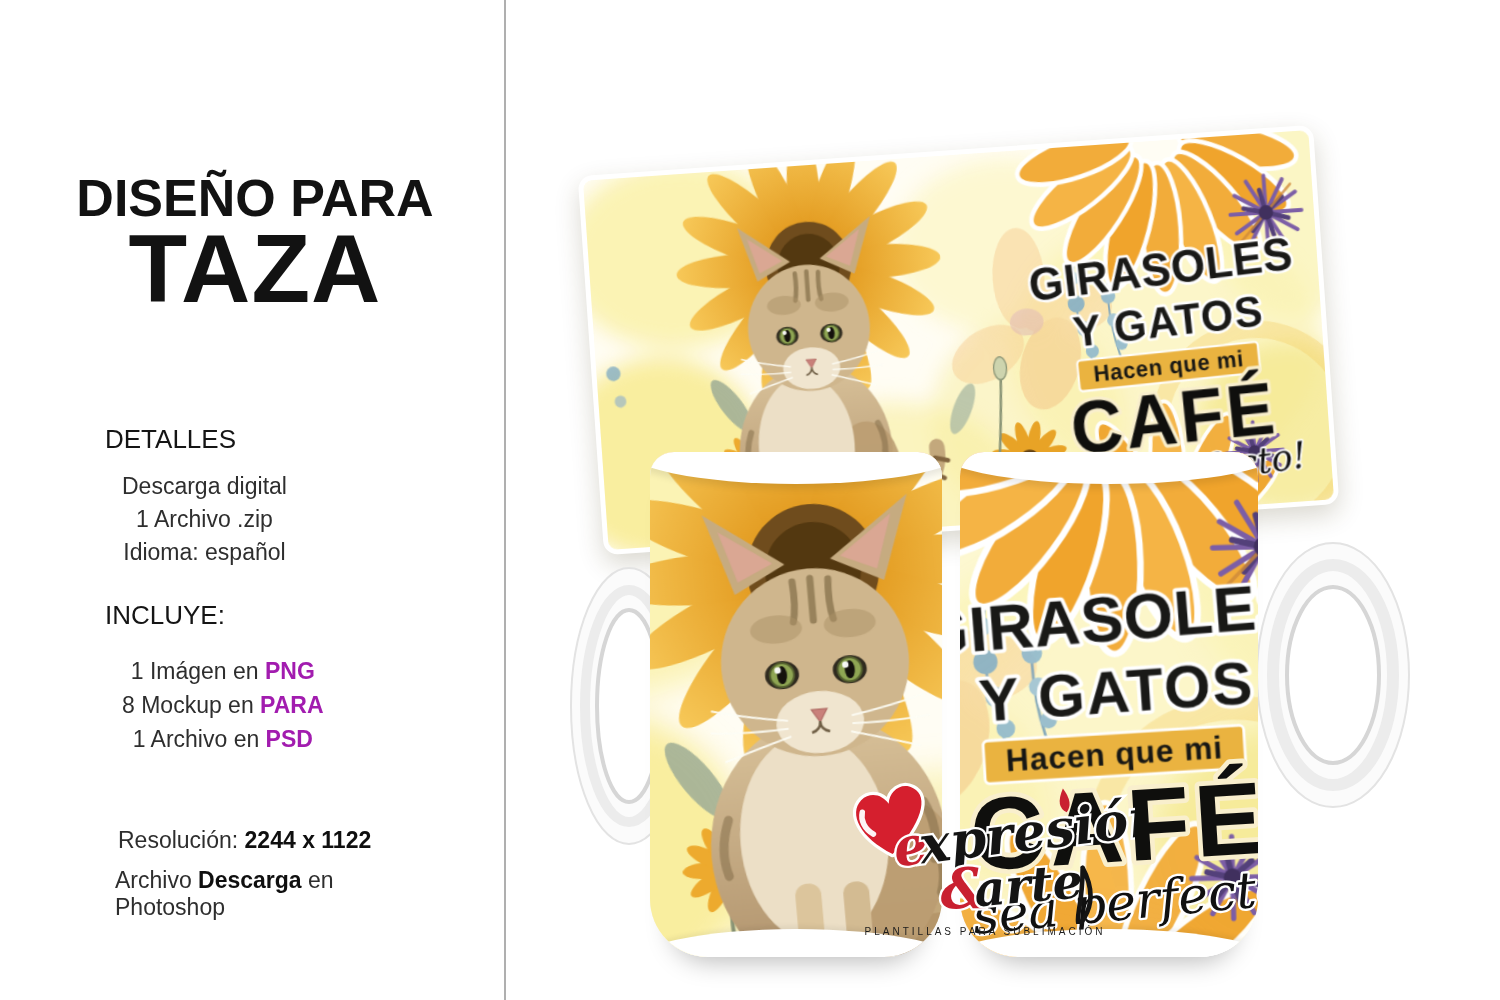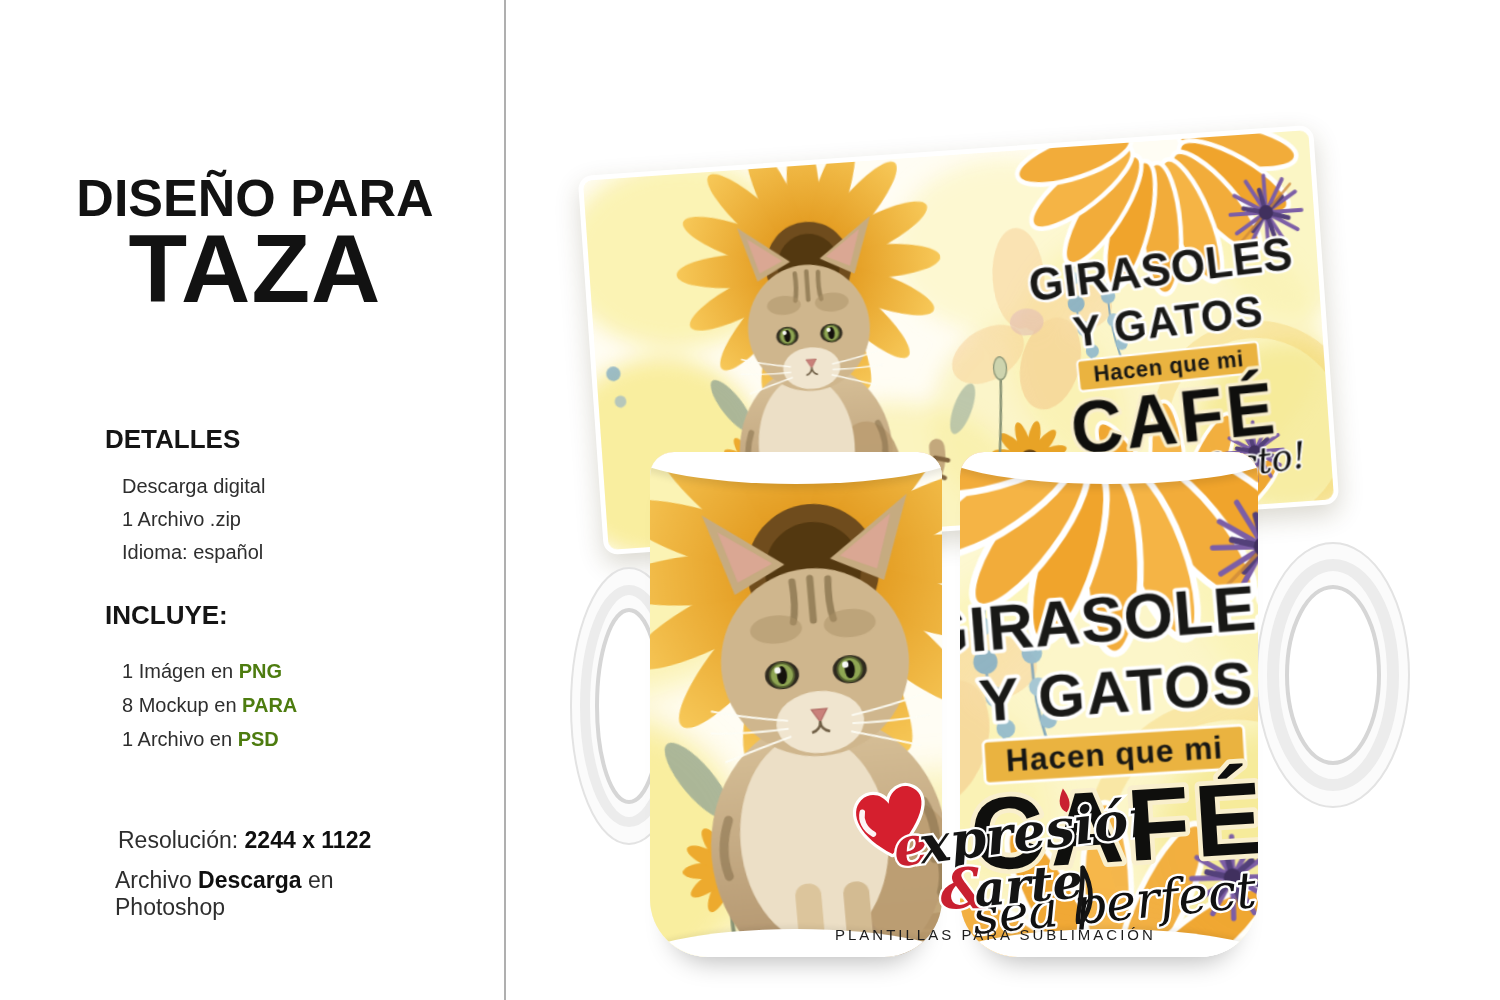--- a/index.html
+++ b/index.html
@@ -3,28 +3,28 @@
 <meta charset="utf-8">
 <style>
   html,body{margin:0;padding:0;background:#fff;}
   .canvas{position:relative;width:1500px;height:1000px;background:#ffffff;overflow:hidden;
           font-family:"Liberation Sans",sans-serif;}
   
   .left-panel{position:absolute;left:0;top:0;width:412px;height:1000px;background:#fff;}
   .title{position:absolute;left:55px;top:170px;width:400px;text-align:center;color:#121212;}
   .t1{font-size:52px;font-weight:bold;letter-spacing:0px;line-height:56px;}
   .t2{font-size:96px;font-weight:bold;line-height:86px;letter-spacing:1px;}
-  .hd{position:absolute;font-size:26px;font-weight:bold;color:#151515;margin:0;}
+  .hd{position:absolute;font-size:26px;font-weight:normal;color:#151515;margin:0;}
   .h-details{left:105px;top:424px;}
   .h-includes{left:105px;top:600px;}
   .plain-list{position:absolute;left:122px;margin:0;padding:0;list-style:none;
-              font-size:20px;color:#2e2e2e;}
+              font-size:23px;color:#2e2e2e;text-align:center;}
   .details-list{top:470px;line-height:33px;}
   .includes-list{top:654px;line-height:34px;}
-  .plain-list b{color:#4d7c0f;}
+  .plain-list b{color:#a21caf;}
   .foot-line{position:absolute;margin:15px;font-size:23px;color:#2e2e2e;}
   .resolution{left:103px;top:812px;}
   .file-note{left:100px;top:852px;}
   .foot-line b{color:#0f0f0f;}
   
   .divider{position:absolute;left:504px;top:0;width:2px;height:1000px;background:#949494;opacity:.75;}
   
   .stage{position:absolute;left:505px;top:0;width:995px;height:1000px;}
   .defs-svg{position:absolute;width:0;height:0;overflow:hidden;}
   .template{position:absolute;left:85px;top:150px;width:727px;height:370px;
@@ -43,21 +43,21 @@
   .print svg{width:100%;height:100%;display:block;}
   .print-left svg{transform:rotate(-5deg) scale(1.18);}
   .print-right svg{transform:rotate(-1.5deg) scale(1.1);}
   .rim{position:absolute;top:-42px;left:-10%;width:120%;height:74px;background:#fff;
        border-radius:50%;box-shadow:0 5px 7px rgba(0,0,0,.09);z-index:4;}
   .base{position:absolute;bottom:-46px;left:-8%;width:116%;height:74px;background:#fff;
         border-radius:50%;box-shadow:0 -3px 5px rgba(0,0,0,.06);z-index:4;}
   
   .brand{position:absolute;left:330px;top:772px;width:300px;z-index:6;text-align:center;}
   .brand svg{display:block;width:300px;height:152px;}
-  .brand-tagline{margin-top:2px;font-size:15px;letter-spacing:3px;color:#1c1c1c;white-space:nowrap;}
+  .brand-tagline{margin-top:2px;font-size:10px;letter-spacing:3px;color:#1c1c1c;white-space:nowrap;}
 </style>
 </head>
 <body>
 
 <div class="canvas">
 
   <aside class="left-panel">
     <div class="title">
       <div class="t1">DISEÑO PARA</div>
       <div class="t2">TAZA</div>

